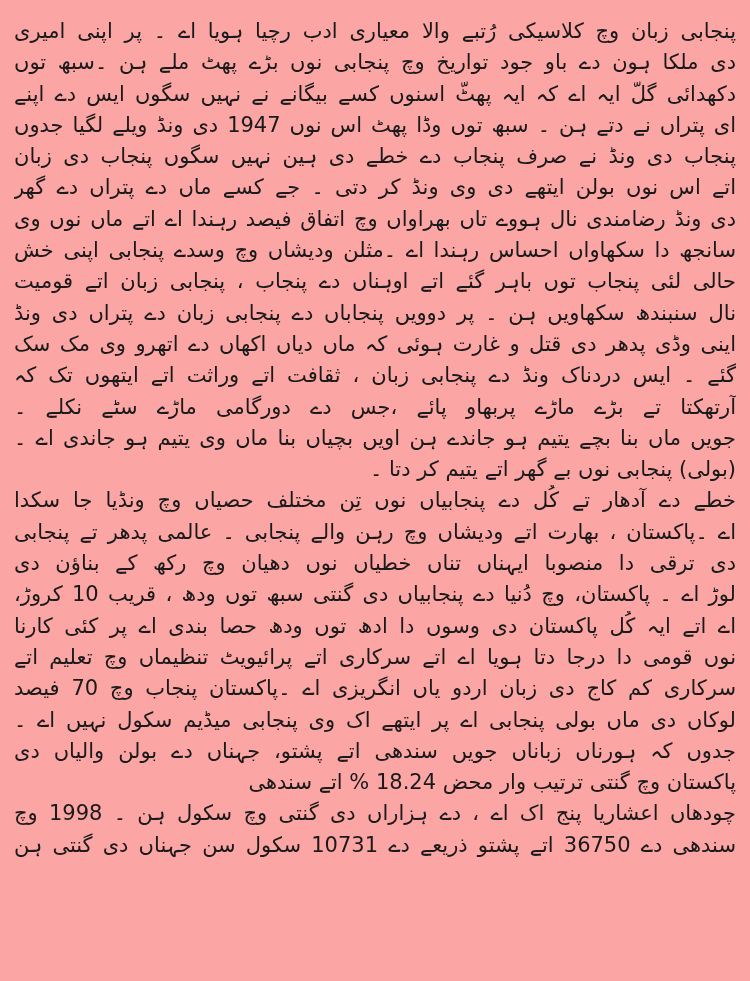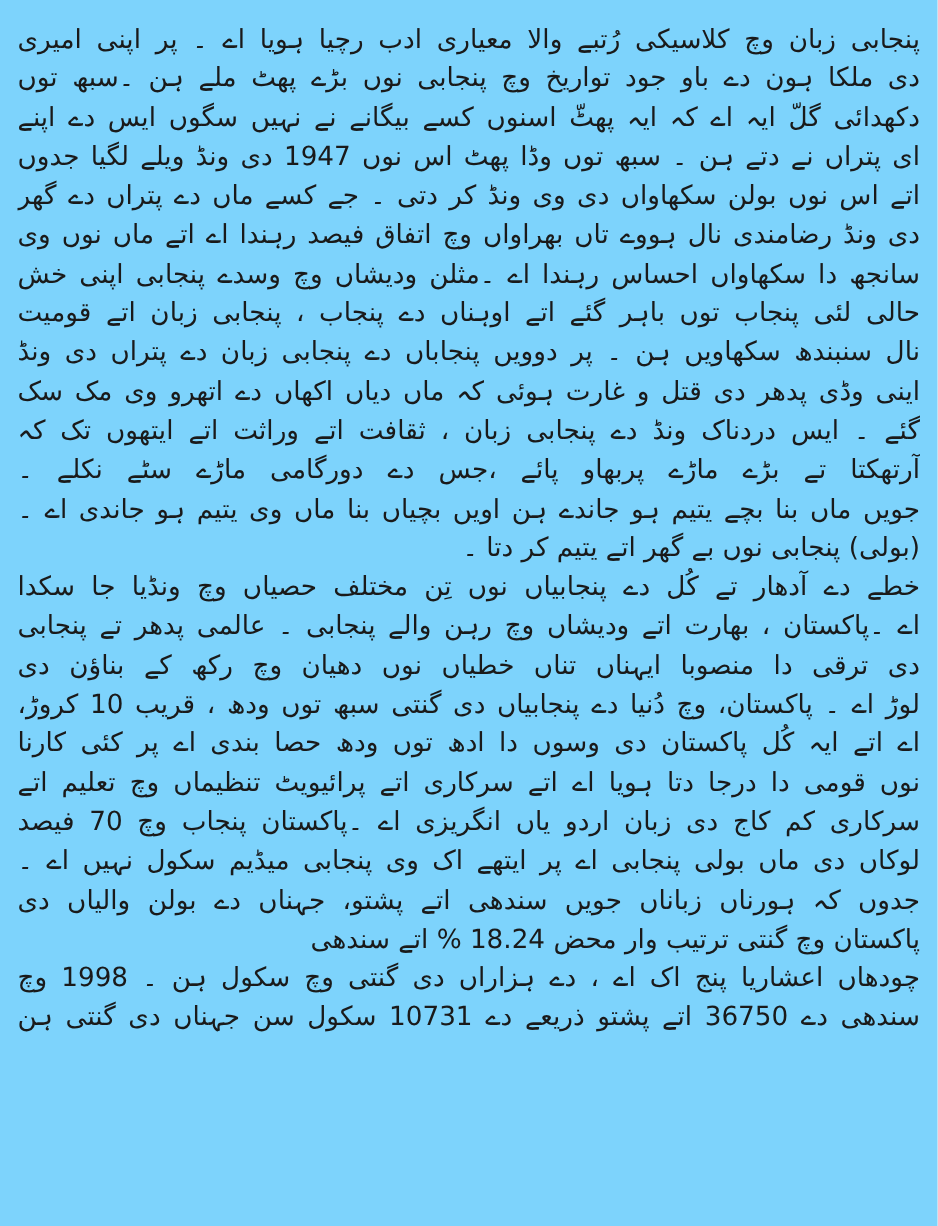--- a/index.html
+++ b/index.html
@@ -5,21 +5,21 @@
   html, body {
     margin: 0;
     padding: 0;
     background: #f2f2f2;
   }
   .page {
     width: 750px;
     height: 981px;
     box-sizing: border-box;
     padding: 16px 14px 0 14px;
-    background: #7dd3fc;
+    background: #fca5a5;
     direction: rtl;
     font-family: "DejaVu Sans", sans-serif;
     font-size: 21px;
     color: #1a1a1a;
     overflow: hidden;
   }
   .line {
     height: 31.3px;
     line-height: 31.3px;
     text-align: justify;
@@ -33,21 +33,22 @@
   }
 </style>
 </head>
 <body>
 
 <div class="page">
   <div class="line">پنجابی زبان وچ کلاسیکی رُتبے والا معیاری ادب رچیا ہویا اے ۔ پر اپنی امیری</div>
   <div class="line">دی ملکا ہون دے باو جود تواریخ وچ پنجابی نوں بڑے پھٹ ملے ہن ۔سبھ توں</div>
   <div class="line">دکھدائی گلّ ایہ اے کہ ایہ پھٹّ اسنوں کسے بیگانے نے نہیں سگوں ایس دے اپنے</div>
   <div class="line">ای پتراں نے دتے ہن ۔ سبھ توں وڈا پھٹ اس نوں 1947 دی ونڈ ویلے لگیا جدوں</div>
-  <div class="line">اتے اس نوں بولن سکھاواں دی وی ونڈ کر دتی ۔ جے کسے ماں دے پتراں دے گھر</div>
+  <div class="line">پنجاب دی ونڈ نے صرف پنجاب دے خطے دی ہین نہیں سگوں پنجاب دی زبان</div>
+  <div class="line">اتے اس نوں بولن ایتھے دی وی ونڈ کر دتی ۔ جے کسے ماں دے پتراں دے گھر</div>
   <div class="line">دی ونڈ رضامندی نال ہووے تاں بھراواں وچ اتفاق فیصد رہندا اے اتے ماں نوں وی</div>
   <div class="line">سانجھ دا سکھاواں احساس رہندا اے ۔مثلن ودیشاں وچ وسدے پنجابی اپنی خش</div>
   <div class="line">حالی لئی پنجاب توں باہر گئے اتے اوہناں دے پنجاب ، پنجابی زبان اتے قومیت</div>
   <div class="line">نال سنبندھ سکھاویں ہن ۔ پر دوویں پنجاباں دے پنجابی زبان دے پتراں دی ونڈ</div>
   <div class="line">اینی وڈی پدھر دی قتل و غارت ہوئی کہ ماں دیاں اکھاں دے اتھرو وی مک سک</div>
   <div class="line">گئے ۔ ایس دردناک ونڈ دے پنجابی زبان ، ثقافت اتے وراثت اتے ایتھوں تک کہ</div>
   <div class="line">آرتھکتا تے بڑے ماڑے پربھاو پائے ،جس دے دورگامی ماڑے سٹے نکلے ۔</div>
   <div class="line">جویں ماں بنا بچے یتیم ہو جاندے ہن اویں بچیاں بنا ماں وی یتیم ہو جاندی اے ۔</div>
   <div class="line short">(بولی) پنجابی نوں بے گھر اتے یتیم کر دتا ۔</div>
   <div class="line">خطے دے آدھار تے کُل دے پنجابیاں نوں تِن مختلف حصیاں وچ ونڈیا جا سکدا</div>

